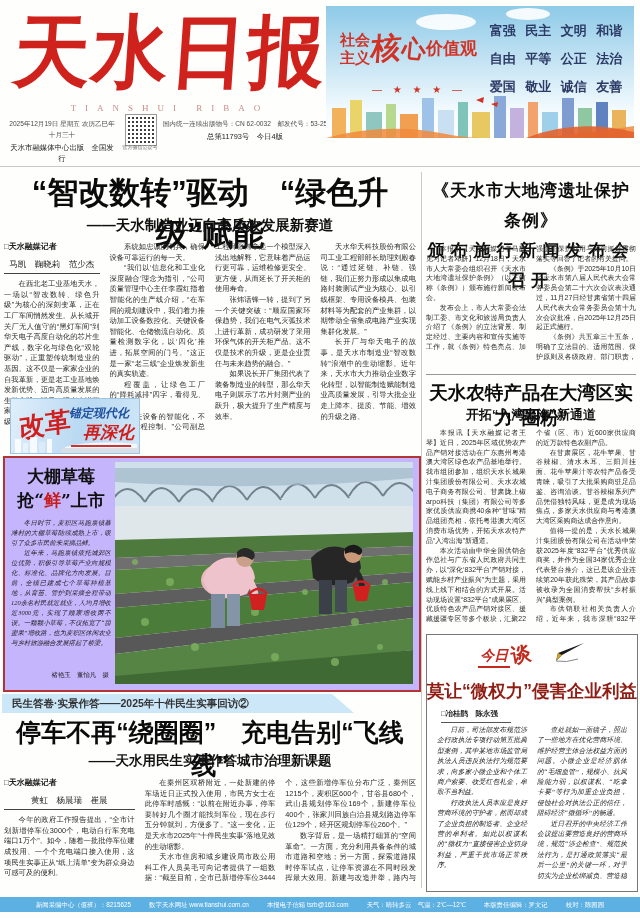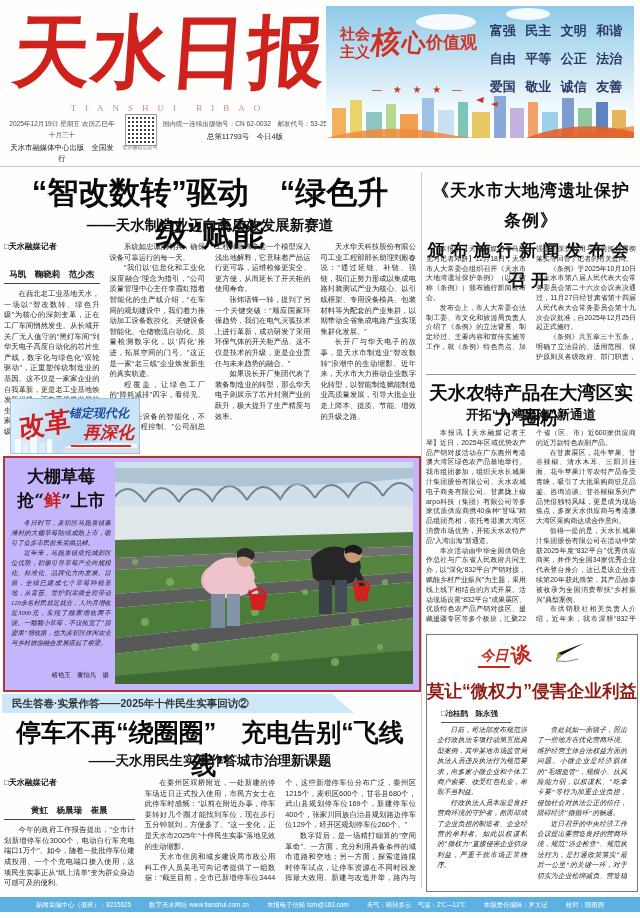--- a/index.html
+++ b/index.html
@@ -11,38 +11,38 @@
   .mast-info{font-size:6.6px;color:#4a4a4a;line-height:11px;}
   #mast-info-left{left:8px;top:118px;width:108px;text-align:center;}
   #mast-info-mid{left:126px;top:115px;width:26px;height:26px;background:
      repeating-linear-gradient(0deg,#222 0 2px,#fff 2px 4px),
      repeating-linear-gradient(90deg,#222 0 2px,#fff 2px 4px);background-blend-mode:screen;border:2px solid #fff;outline:1px solid #999;}
   #mast-info-right{left:160px;top:118px;width:170px;text-align:center;}
   #qr-caption{left:120px;top:144px;width:40px;text-align:center;font-size:5px;color:#666;}
   
   #values-banner{left:326px;top:6px;width:308px;height:132px;background:linear-gradient(#8ecaе8,#bfe0f2 40%,#eef8fd 75%,#fff);background:linear-gradient(#8ecae8,#c8e5f4 45%,#f2fafe 78%,#ffffff);overflow:hidden;}
   .cloud{position:absolute;background:#fff;border-radius:50%;opacity:.9;}
-  #vb-left{position:absolute;left:14px;top:16px;width:150px;}
+  #vb-left{position:absolute;left:14px;top:22px;width:150px;}
   .vb-small{display:inline-block;color:#d03326;font-weight:bold;font-size:15px;font-family:"Liberation Serif",serif;line-height:18px;vertical-align:middle;}
   #vb-core{display:inline-block;color:#d03326;font-weight:900;font-size:30px;font-family:"DejaVu Serif",serif;transform:skew(-8deg) rotate(-4deg);vertical-align:middle;margin:0 1px;}
   #vb-xin{display:inline-block;color:#d03326;font-weight:900;font-size:24px;font-family:"DejaVu Serif",serif;transform:rotate(6deg);vertical-align:middle;}
   #vb-rest{display:inline-block;color:#d03326;font-weight:bold;font-size:17px;font-family:"Liberation Serif",serif;vertical-align:middle;}
   #vb-stars{position:absolute;left:28px;top:78px;width:130px;text-align:center;color:#d03326;font-size:10px;letter-spacing:4px;}
   #vb-values{position:absolute;right:8px;top:16px;width:140px;display:grid;grid-template-columns:repeat(4,1fr);grid-row-gap:10px;grid-column-gap:2px;}
   #vb-values span{color:#2c3a66;font-family:"Liberation Serif",serif;font-weight:bold;font-size:13px;text-align:center;}
   #vb-sky{position:absolute;left:0;bottom:0;width:308px;height:46px;}
   
   .hrule{position:absolute;background:#c9c9c9;height:1px;}
   .vrule{position:absolute;background:#c9c9c9;width:1px;}
   
   #main-headline{left:0;top:172px;width:420px;text-align:center;font-weight:900;font-size:31px;color:#0b0b0b;font-family:"Liberation Sans",sans-serif;letter-spacing:0px;}
   #main-subhead{left:0;top:216px;width:420px;text-align:center;font-weight:bold;font-size:14.5px;color:#111;}
   .byline-box{border-bottom:1px solid #444;padding-bottom:4px;margin-bottom:5px;}
   .byline-label{font-size:8px;font-weight:bold;color:#222;}
-  .byline-names{font-size:8.5px;font-weight:bold;color:#222;text-align:center;margin-top:16px;}
+  .byline-names{font-size:8.5px;font-weight:normal;color:#222;text-align:center;margin-top:6px;}
   .bodycols{column-gap:10px;font-size:7.3px;line-height:10.6px;color:#2a2a2a;text-align:justify;overflow:hidden;}
   .bodycols p{margin:0;text-indent:2em;}
   #main-body{left:4px;top:242px;width:412px;height:210px;column-count:4;}
   
   #reform-promo{left:10px;top:398px;width:128px;height:54px;background:linear-gradient(100deg,#dfeefb,#b9d9f2 55%,#cfe6f7);border:1px solid #9fc4e2;overflow:hidden;}
   #reform-big{position:absolute;left:8px;top:8px;color:#d01f1f;font-family:"DejaVu Serif",serif;font-weight:900;font-size:26px;transform:rotate(-8deg) skew(-6deg);}
   #reform-line1{position:absolute;left:58px;top:6px;color:#1d4f9e;font-weight:900;font-size:12px;font-style:italic;}
   #reform-line2{position:absolute;left:72px;top:22px;color:#d01f1f;font-weight:900;font-size:17px;font-style:italic;}
   #reform-sky{position:absolute;left:0;bottom:0;width:128px;height:18px;}
   

